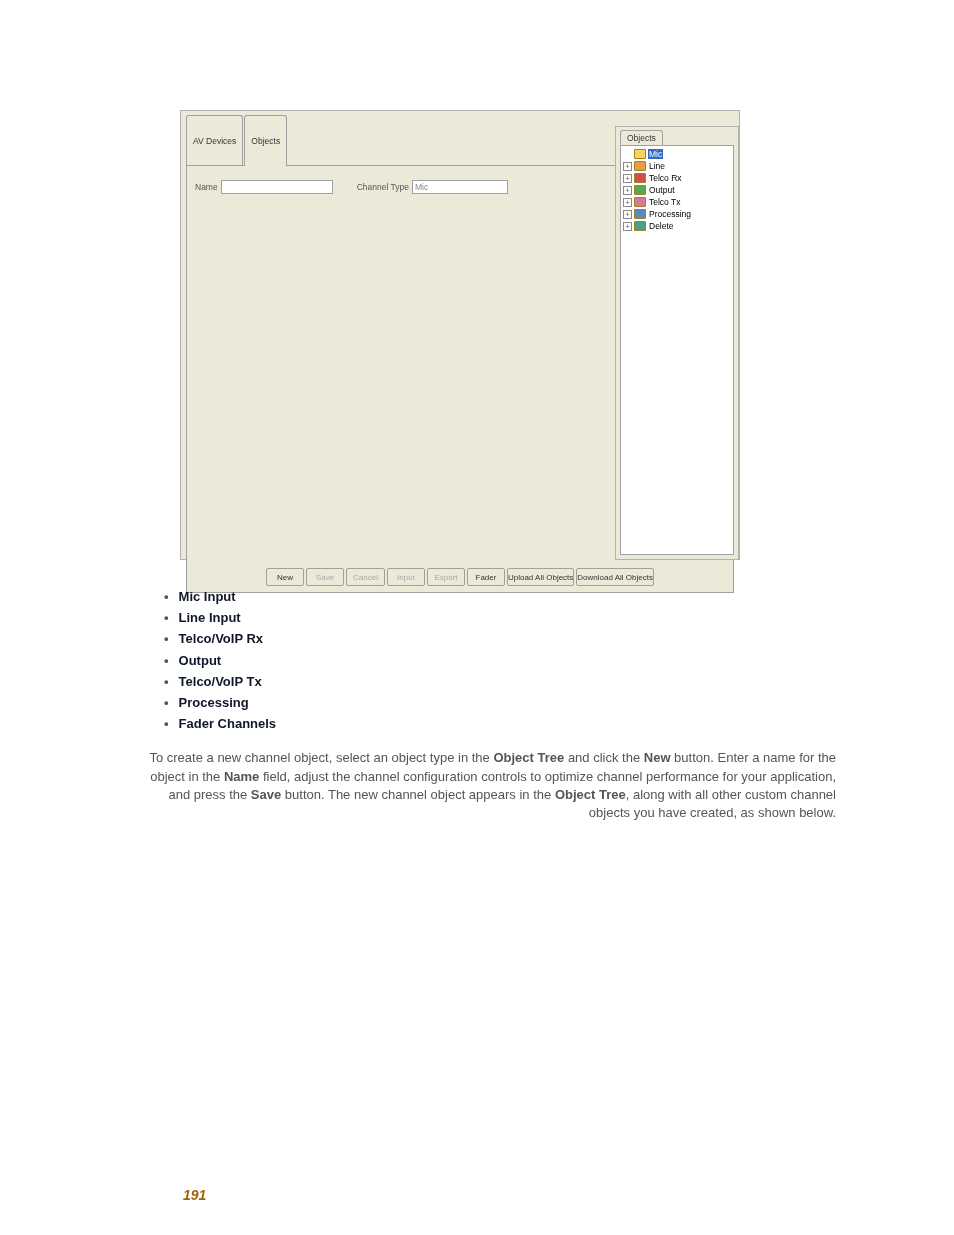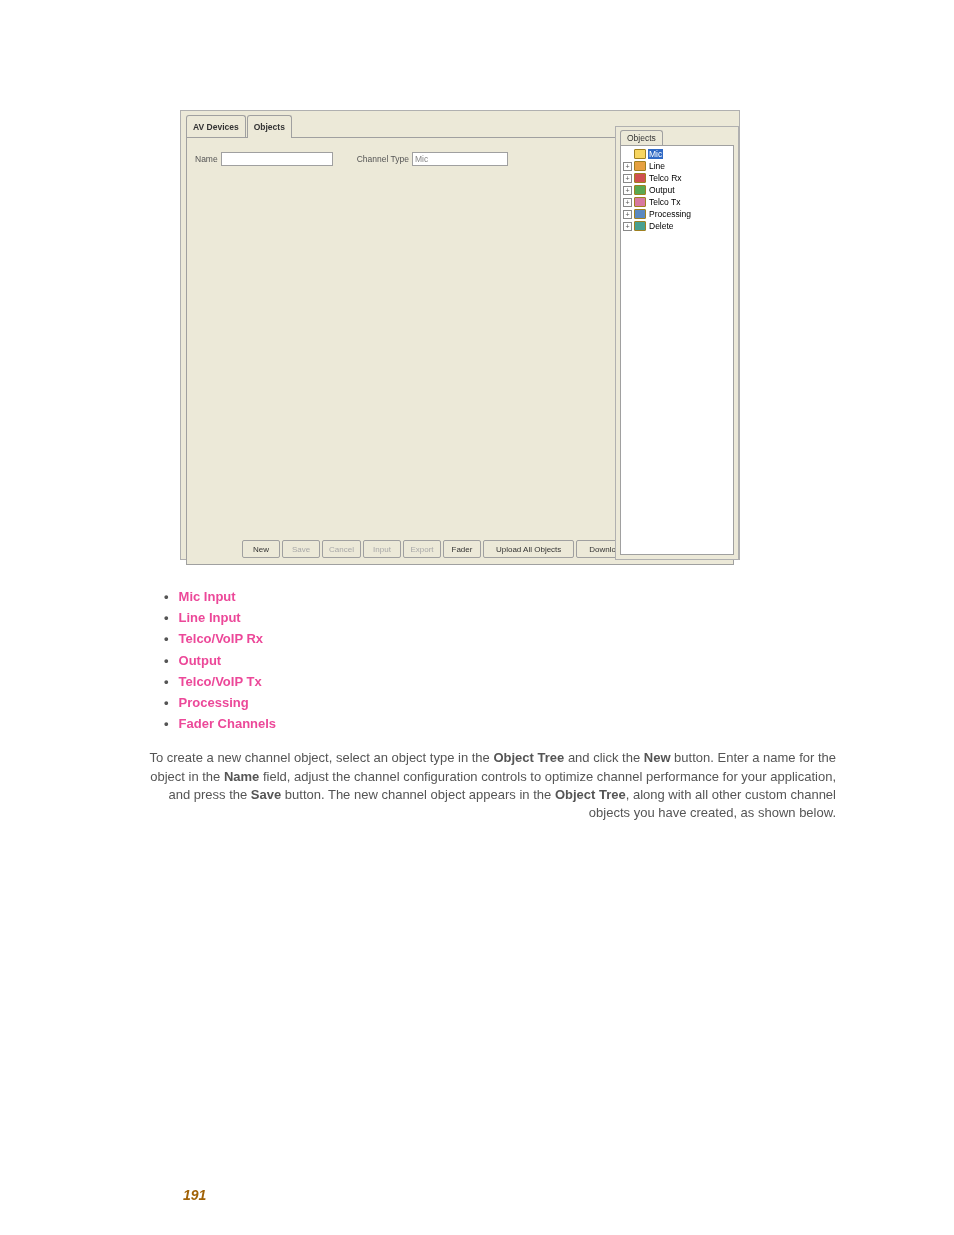--- a/index.html
+++ b/index.html
@@ -24,25 +24,24 @@
     display: flex;
     padding: 3px 5px 0 5px;
     font-size: 8.5px;
     gap: 0;
   }
   .app-tab {
     background: #ece9d8;
     border: 1px solid #a0a0a0;
     border-bottom: none;
     border-radius: 3px 3px 0 0;
-    padding: 6px 6px;
+    padding: 20px 6px;
     margin-right: 1px;
     position: relative;
     top: 1px;
-    font-weight: bold;
   }
   .app-tab.active {
     background: #ece9d8;
     z-index: 2;
   }
   .tab-body {
     border: 1px solid #a0a0a0;
     margin: 0 5px 5px 5px;
     height: 428px;
     background: #ece9d8;
@@ -80,21 +79,21 @@
     font-size: 8px;
     height: 18px;
     background: #ece9d8;
     border: 1px solid #a0a0a0;
     border-radius: 2px;
     padding: 0 6px;
     color: #333;
     min-width: 38px;
   }
   .win-btn.disabled { color: #a8a8a8; }
-  .win-btn.wide { padding: 0 12px; min-width: 0; }
+  .win-btn.wide { padding: 0 0; min-width: 0; }
 
   .objects-panel {
     position: absolute;
     left: 615px;
     top: 126px;
     width: 124px;
     height: 434px;
     background: #ece9d8;
     border: 1px solid #b0b0b0;
   }
@@ -169,21 +168,21 @@
     list-style: none;
     margin: 6px 0 16px 0;
   }
   .doc-text li::before {
     content: "•";
     margin: 0 10px 0 38px;
     color: #555;
   }
   .doc-text li {
     font-weight: bold;
-    color: #ec4899;
+    color: #0f172a;
     margin-bottom: 3px;
   }
   .doc-text .plain { font-weight: normal; text-align: right; }
   .doc-text strong { font-weight: bold; }
 
   .page-number {
     position: absolute;
     left: 183px;
     top: 1187px;
     font-size: 14px;

